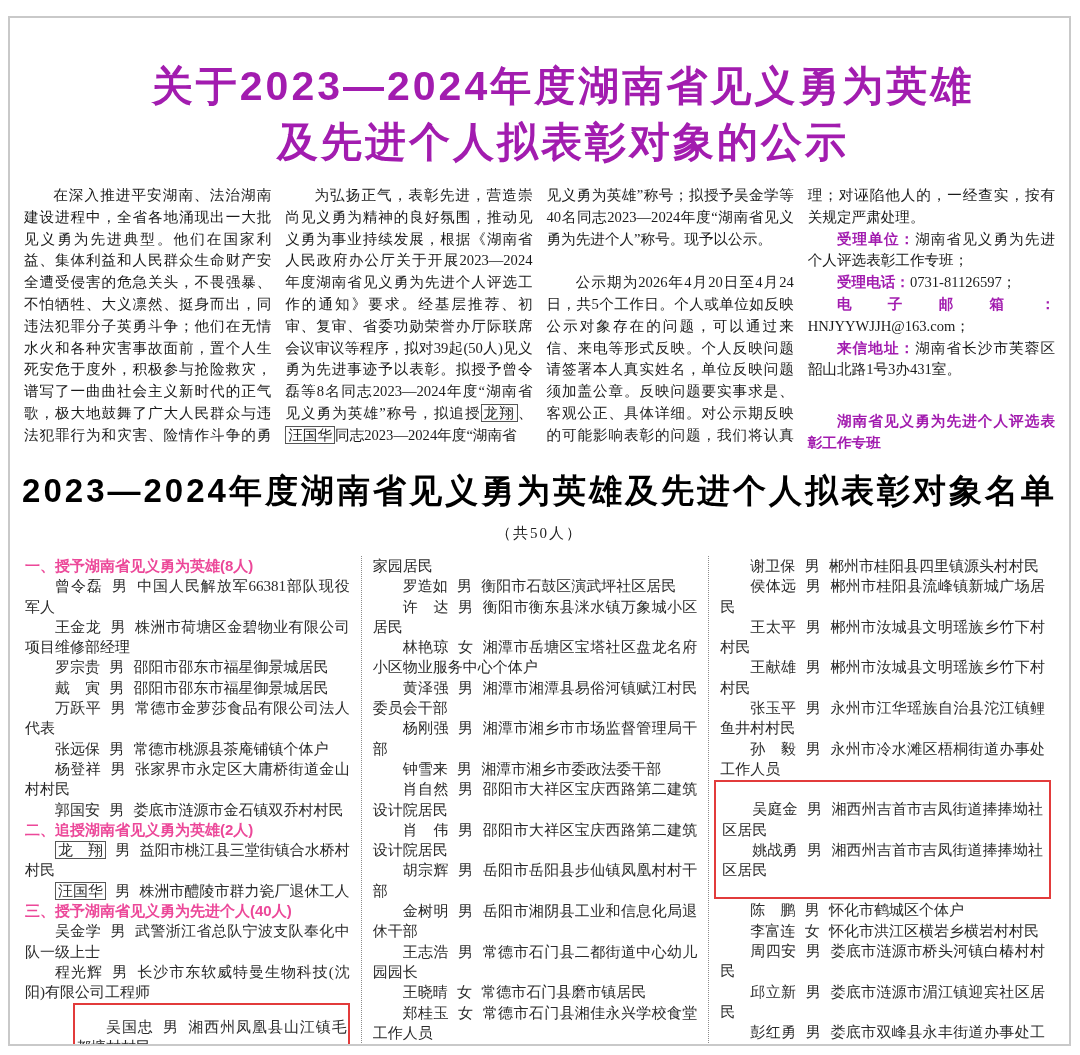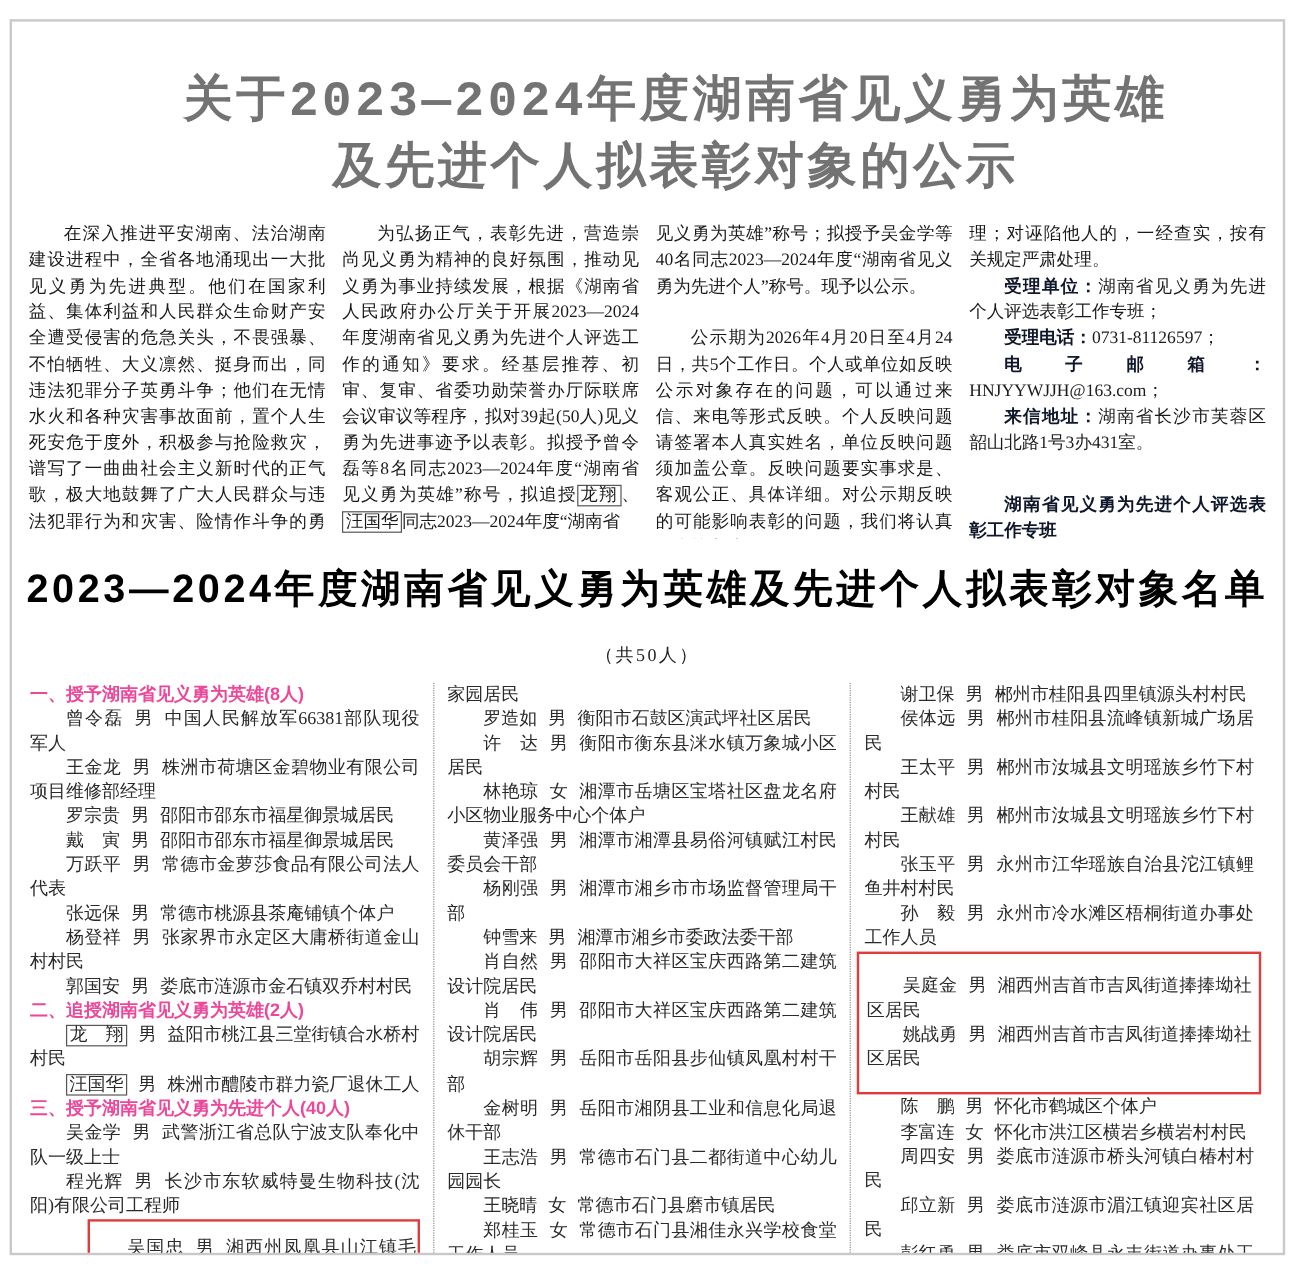--- a/index.html
+++ b/index.html
@@ -5,38 +5,38 @@
   * { margin:0; padding:0; box-sizing:border-box; }
   html,body { width:1080px; height:1055px; background:#ffffff; }
   body { position:relative; font-family:"Liberation Serif","DejaVu Serif",serif; color:#1c1c1c; overflow:hidden; }
 
   .page-frame{
     position:absolute; left:8px; top:16px; width:1063px; height:1030px;
     border:2px solid #c9c9c9; background:#fff; padding-top:40px; overflow:hidden;
   }
 
   .main-title{
-    text-align:center; font-family:Liberation Mono, monospace;
-    font-weight:bold; font-size:41px; line-height:56px; letter-spacing:3px; color:#737373;padding-left:47px;
+    text-align:center; font-family:Liberation Sans, sans-serif;
+    font-weight:bold; font-size:41px; line-height:56px; letter-spacing:3px; color:#a21caf;padding-left:47px;
   }
 
   .ann-cols{ display:flex; gap:14px; padding:0 14px; margin-top:15px; height:264px; overflow:hidden; }
   .ann-col{ flex:1; font-size:14.6px; line-height:21.8px; text-align:justify; color:#1a1a1a; }
   .ann-p{ margin:0; }
   .ann-p.ind{ text-indent:2em; }
   .ann-p.gap{ margin-top:21.8px; }
   .ann-p.gap2{ margin-top:30px; }
-  .b{ font-family:"Liberation Sans","DejaVu Sans",sans-serif; font-weight:bold; color:#0f172a;margin-top:33px; }
+  .b{ font-family:"Liberation Sans","DejaVu Sans",sans-serif; font-weight:bold; color:#a21caf;margin-top:33px; }
   .nbox{ border:1px solid #555; padding:0 2px; }
 
   .roster-title{
     text-align:center; font-family:"Liberation Sans","DejaVu Sans",sans-serif;
     font-weight:bold; font-size:33px; letter-spacing:3px; margin-top:20px; color:#000;
   }
-  .roster-sub{ text-align:center; font-size:15px; margin-top:23px; letter-spacing:2px; color:#222; }
+  .roster-sub{ text-align:center; font-size:15px; margin-top:10px; letter-spacing:2px; color:#222; }
 
   .roster-cols{ display:flex; margin-top:13px; padding:0 13px; align-items:stretch; }
   .roster-col{ flex:1; padding:0 11px; font-size:15px; line-height:20.3px; text-align:justify; color:#2a2a2a; }
   .roster-col:first-child{ padding-left:2px; }
   .roster-col + .roster-col{ border-left:1px dotted #8a8a8a; }
 
   .sec-header{ font-family:"Liberation Sans","DejaVu Sans",sans-serif; font-weight:bold; color:#ec4899; }
   .entry{ text-indent:2em; }
   .entry.cont{ text-indent:0; }
   .name{ margin-right:0.62em; }

